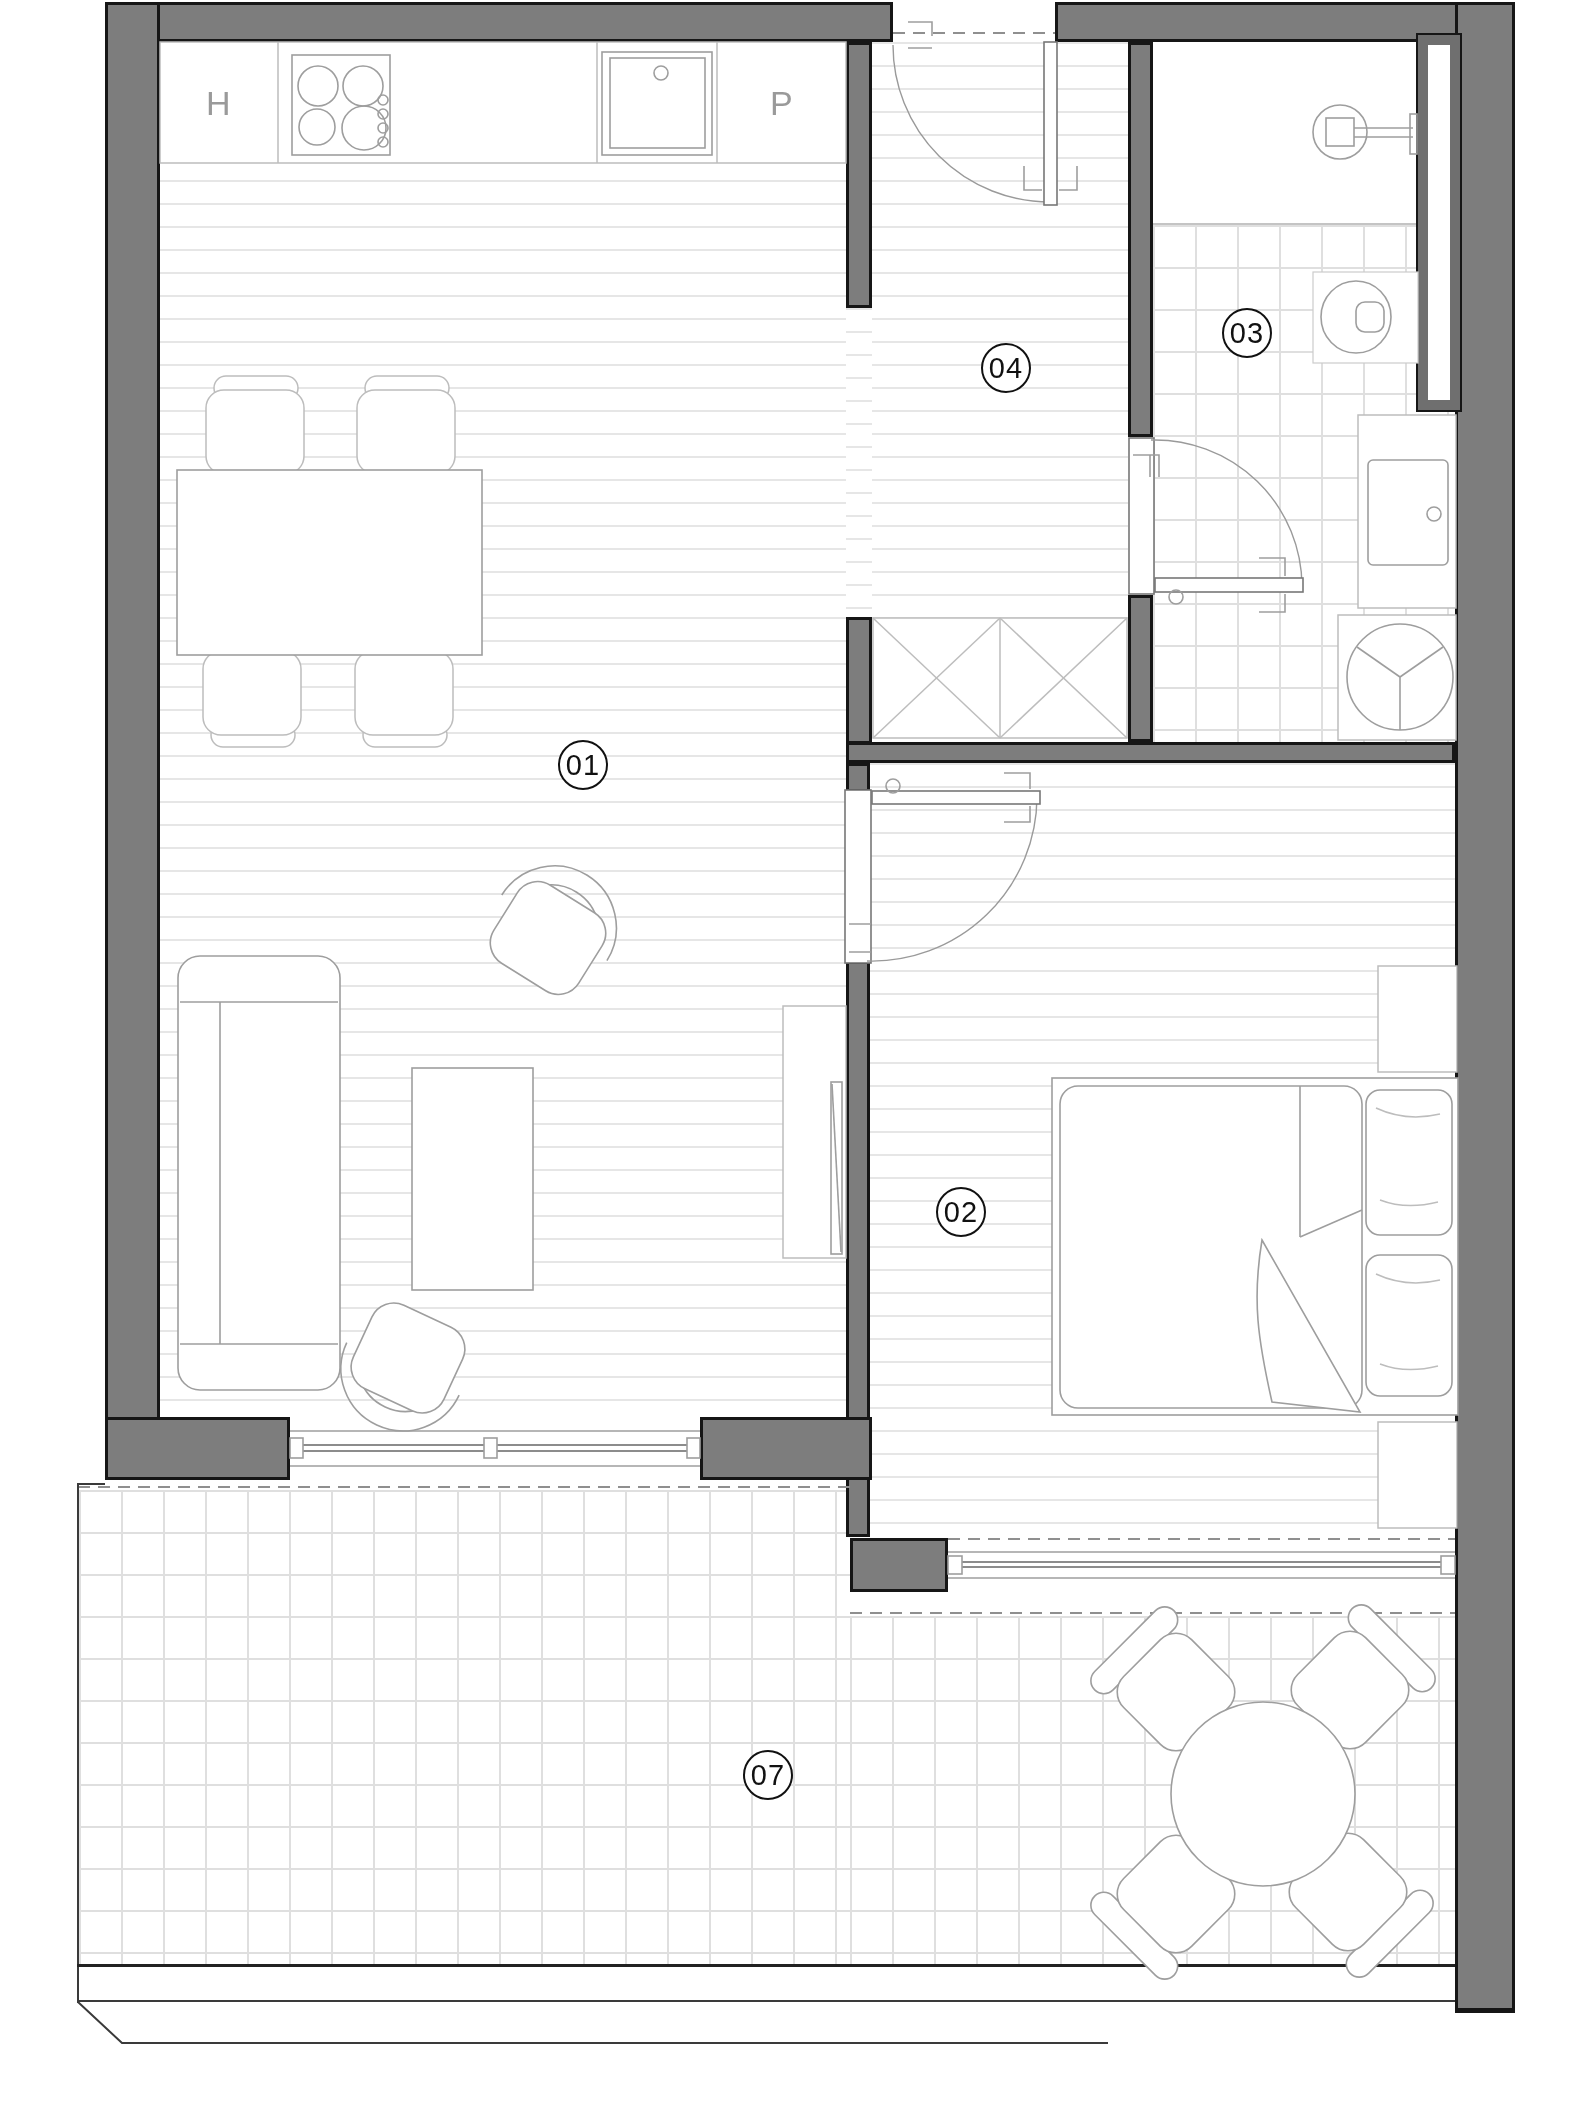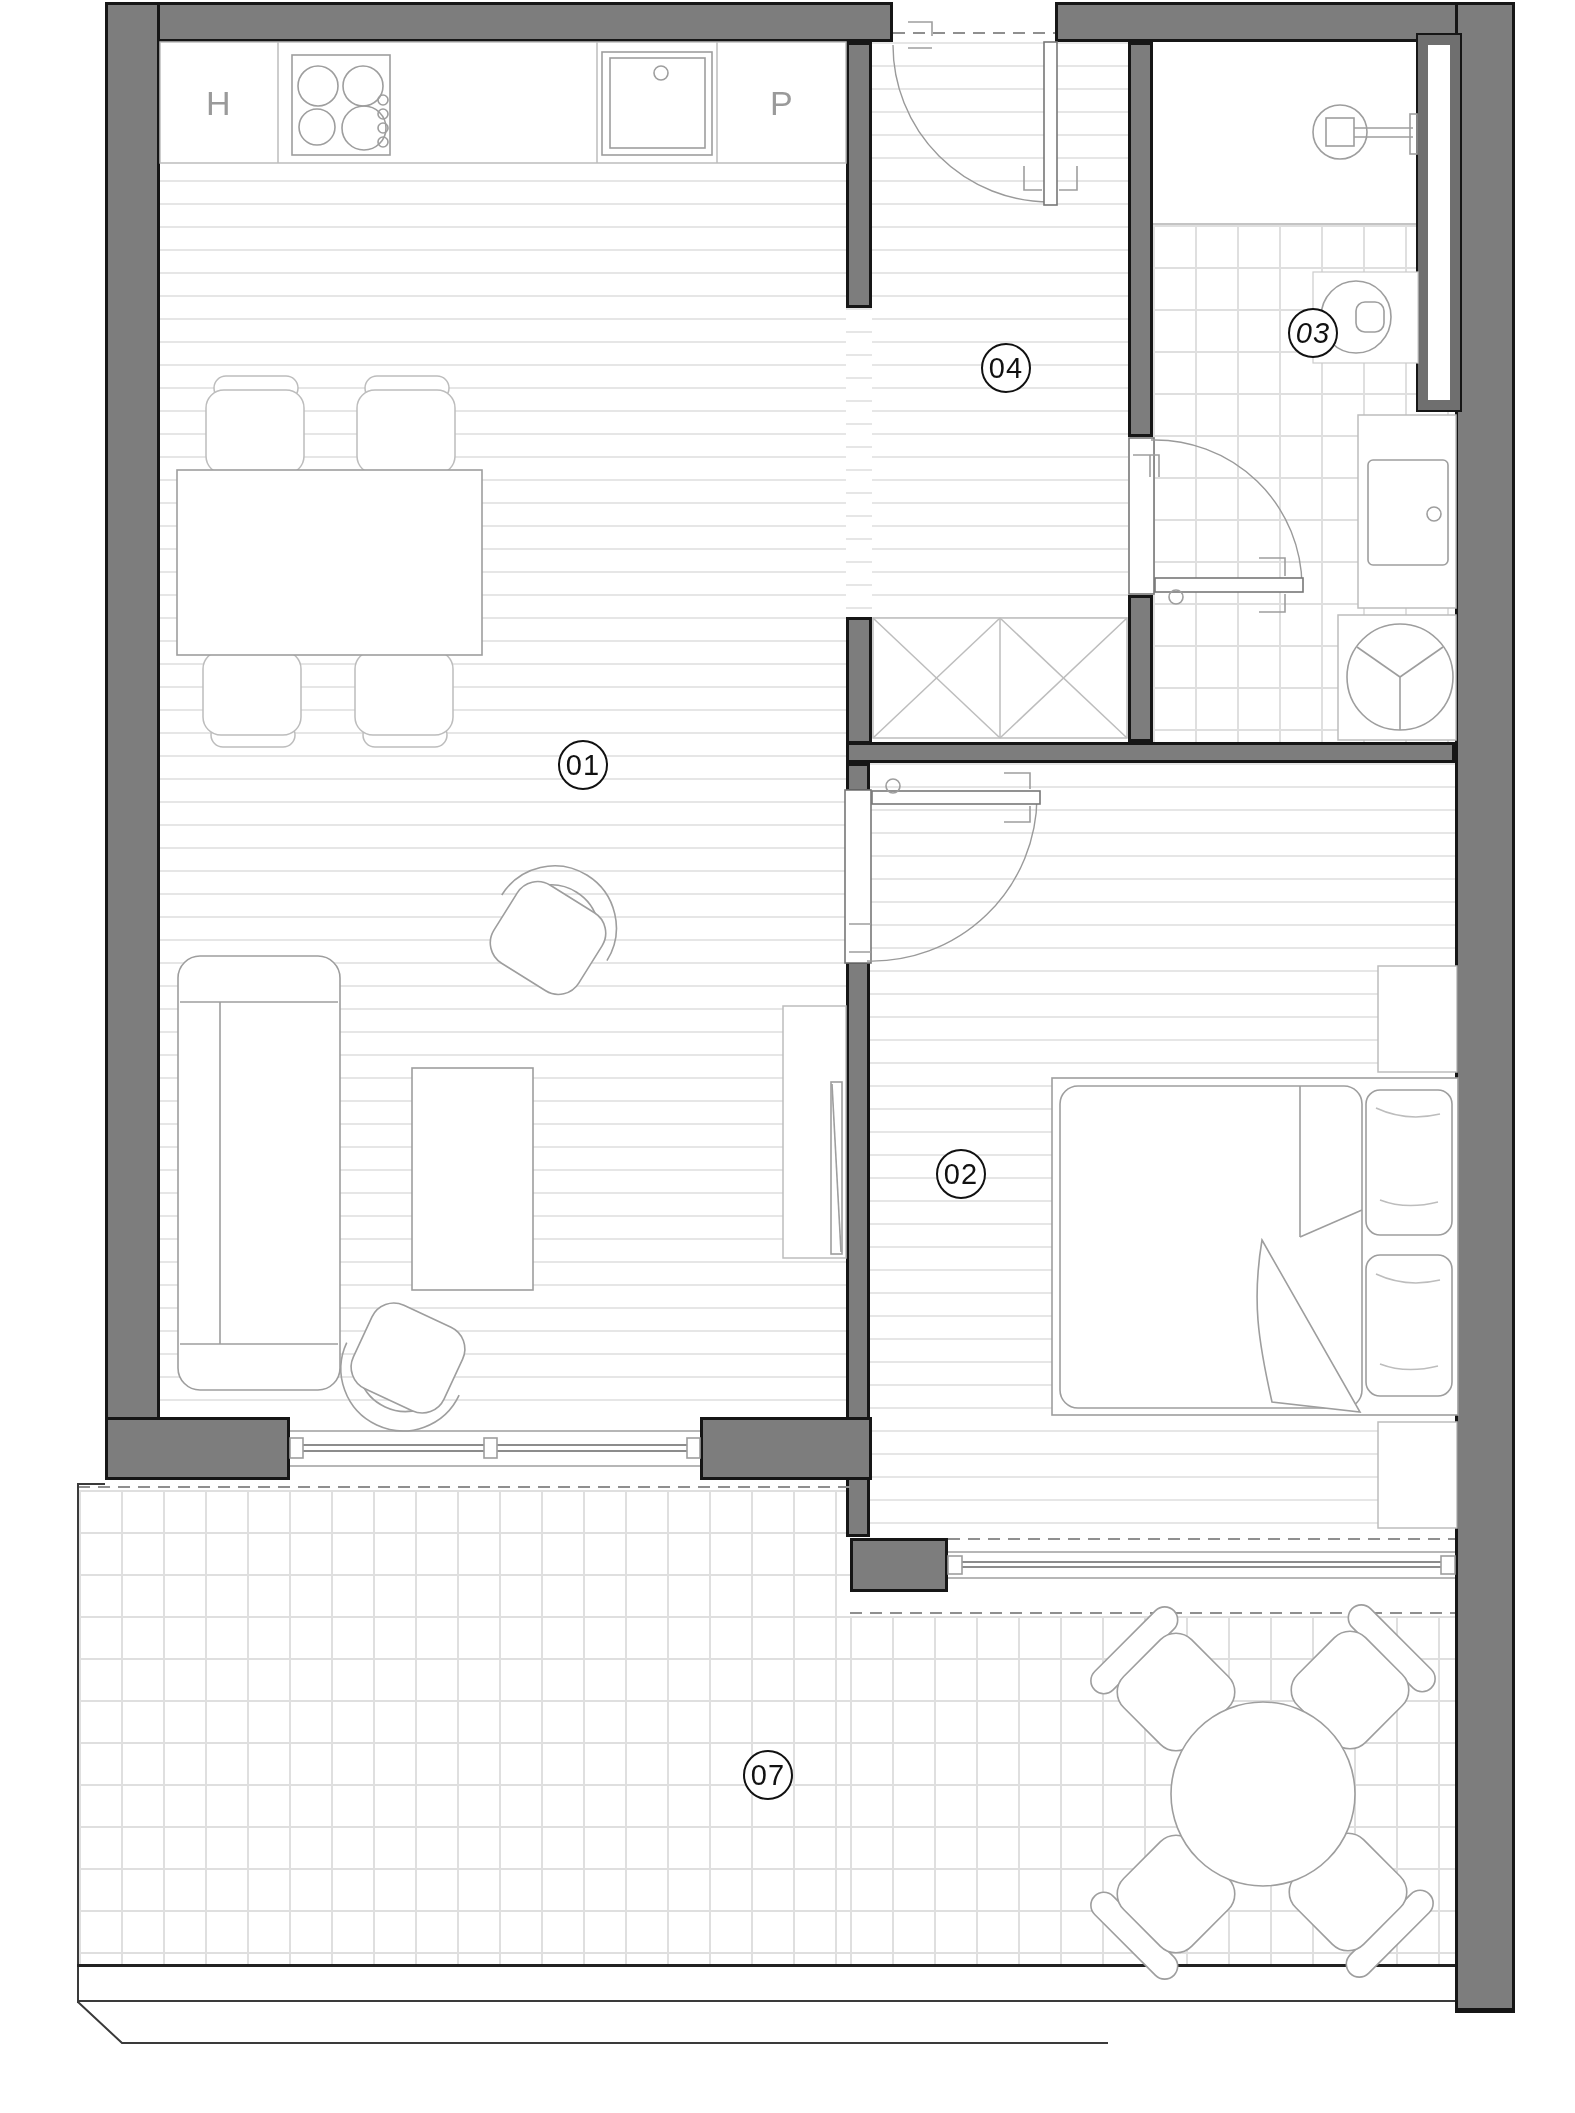--- a/index.html
+++ b/index.html
@@ -253,24 +253,24 @@
 
     <path d="M 78 2002 L 122 2043 L 1108 2043" class="thin"></path>
   </svg>
 
   <span class="klabel" style="left:206px;top:84px;">H</span>
   <span class="klabel" style="left:770px;top:84px;">P</span>
 
   <div class="rlabel" style="left:558px;top:740px;text-align:right;">
       <span>01</span>
     </div>
-  <div class="rlabel" style="left:936px;top:1149px;">
+  <div class="rlabel" style="left:936px;top:1187px;">
       <span>02</span>
     </div>
-  <div class="rlabel" style="left:1288px;top:308px;font-style:italic;">
+  <div class="rlabel" style="left:1222px;top:308px;">
       <span>03</span>
     </div>
   <div class="rlabel" style="left:981px;top:343px;">
       <span>04</span>
     </div>
   <div class="rlabel" style="left:743px;top:1750px;">
       <span>07</span>
     </div>
 
 </div>

